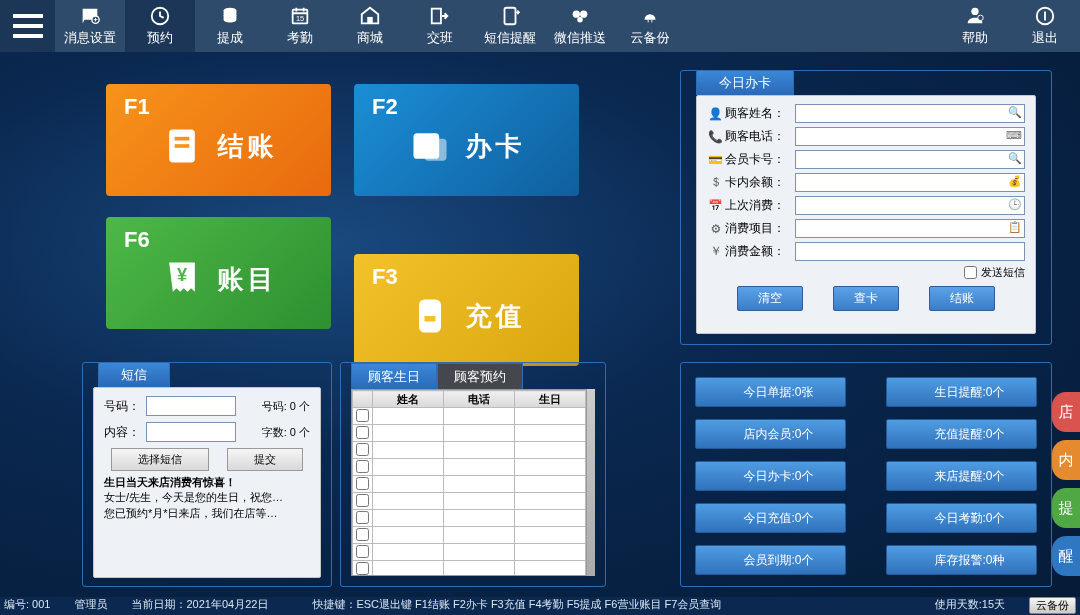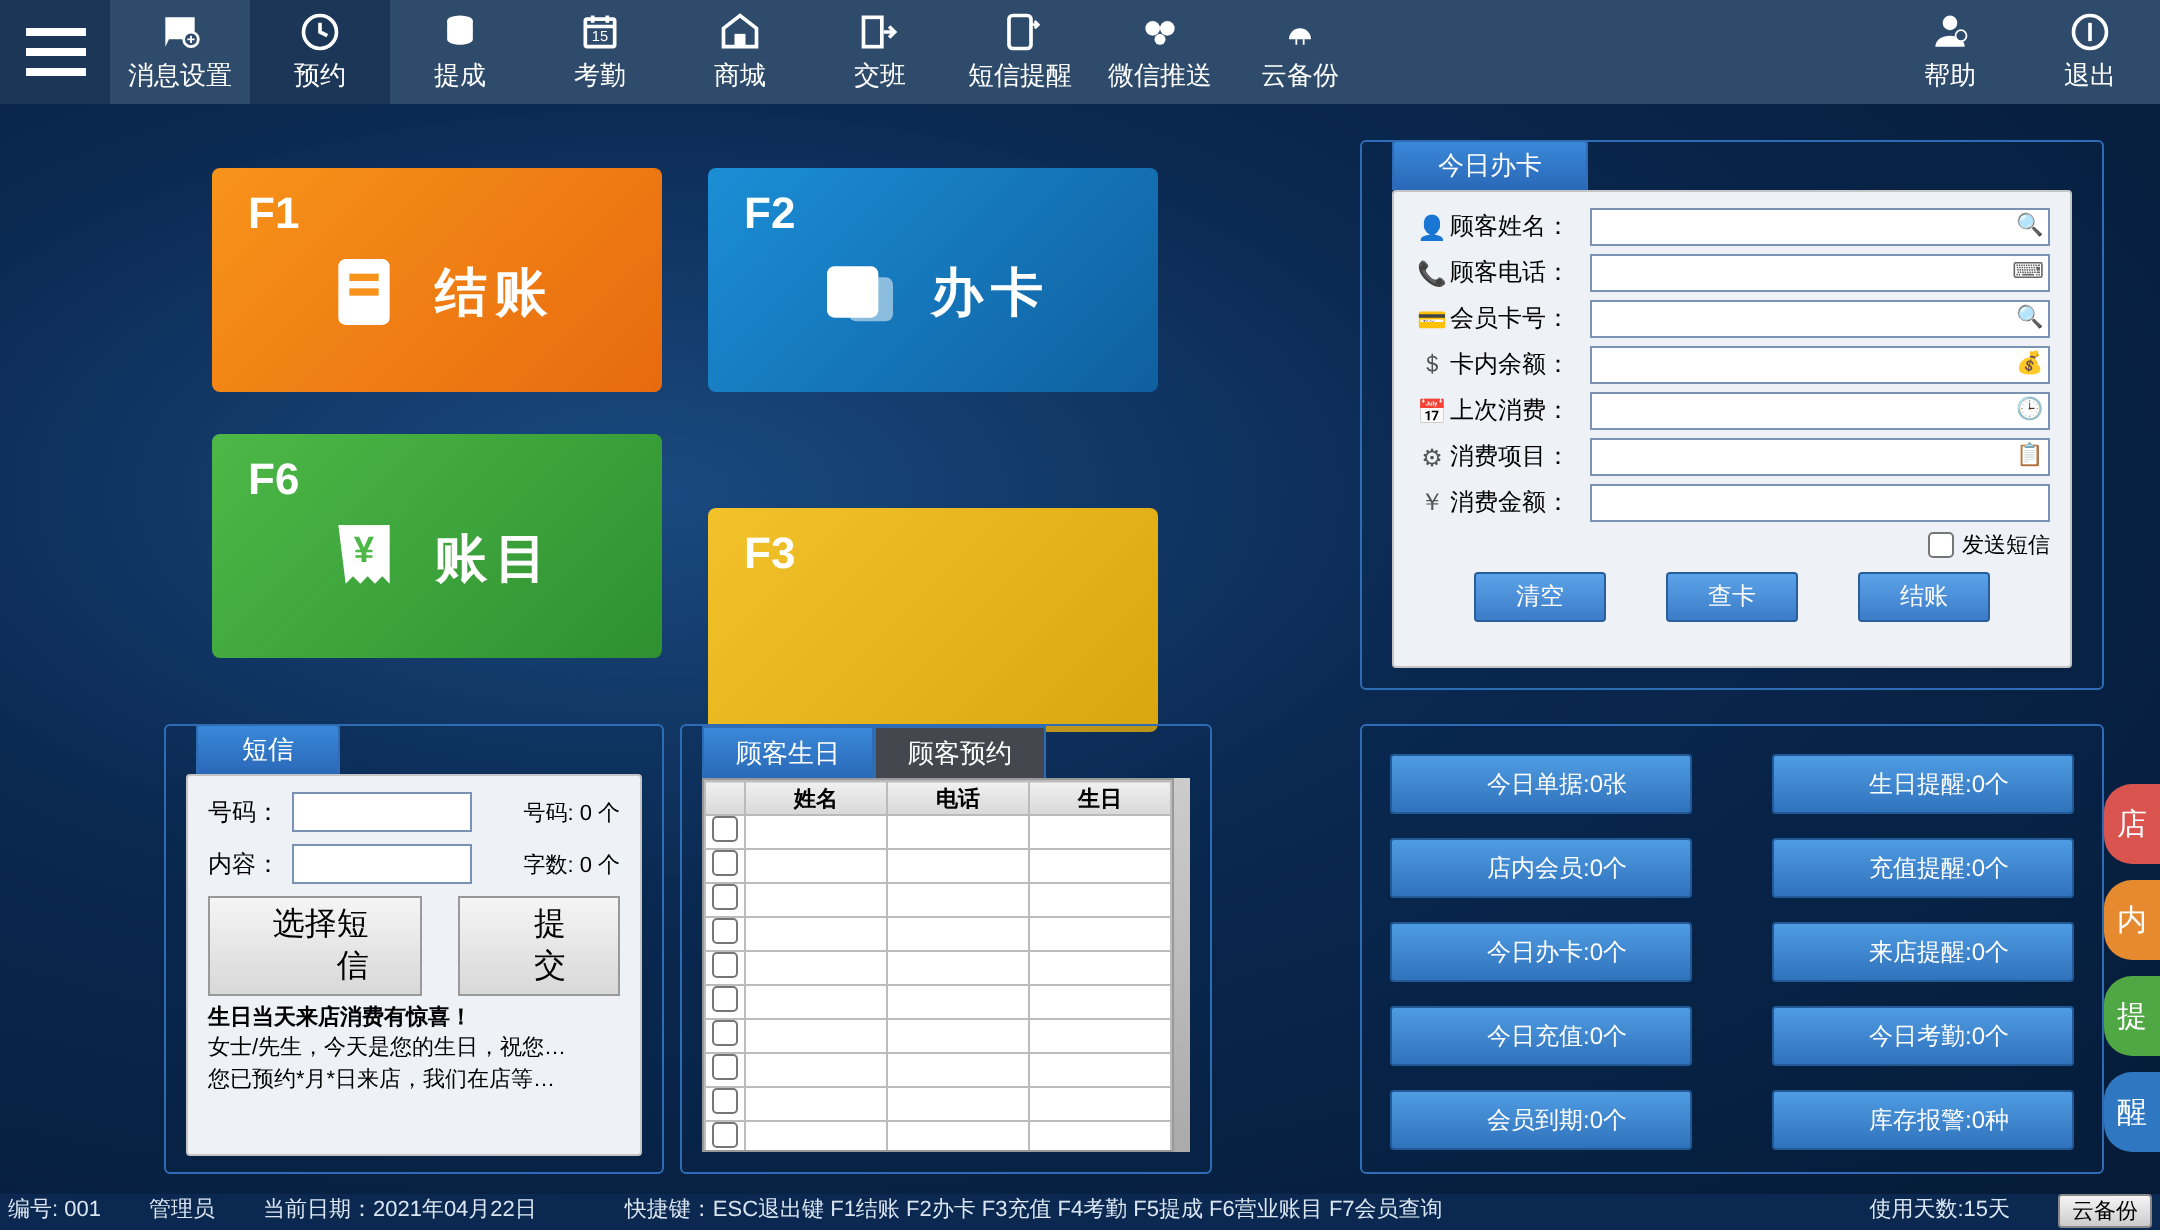--- a/index.html
+++ b/index.html
@@ -56,21 +56,21 @@
 .side-tab { width:28px; height:40px; display:flex; align-items:center; justify-content:center; color:#fff; font-size:15px; cursor:pointer; border-radius:14px 0 0 14px;}
 .side-tab.red{background:#d9534f;} .side-tab.orange2{background:#e68a2f;} .side-tab.green2{background:#4fa844;} .side-tab.blue2{background:#2f78c1;}
 
 
 .smspanel { left:82px; top:310px; width:250px; height:225px; }
 .sms-body { position:absolute; top:24px; left:10px; right:10px; bottom:8px; background:#eef1f5; border:1px solid #c5c5c5; color:#000; padding:8px 10px; font-size:12px; border-radius:2px;}
 .smsrow{display:flex;align-items:center;gap:6px;margin-bottom:6px;}
 .smsrow input{height:20px;border:1px solid #7a93b5;width:90px;padding:0 4px;}
 .smsrow .cnt{margin-left:auto;font-size:11px;}
 .sms-btns{display:flex;gap:18px;justify-content:center;margin:6px 0 4px;}
-.graybtn{background:linear-gradient(#f5f5f5,#d8d8d8);border:1px solid #999;padding:3px 26px;font-size:16px;cursor:pointer;text-align:right;}
+.graybtn{background:linear-gradient(#f5f5f5,#d8d8d8);border:1px solid #999;padding:3px 26px;font-size:11px;cursor:pointer;}
 .sms-text{font-size:11px;line-height:1.4;margin-top:4px;}
 .sms-text b{color:#000;font-weight:bold;}
 
 
 .tablepanel { left:340px; top:310px; width:266px; height:225px; }
 .tabbar{position:absolute;top:0;left:10px;display:flex;}
 .tabbar .tab{padding:4px 16px;font-size:13px;background:#44474e;color:#fff;border:1px solid #2e6db5;border-bottom:none;}
 .tabbar .tab.active{background:linear-gradient(#3a88d8,#2a68b8);}
 .table-body{position:absolute;top:26px;left:10px;right:18px;bottom:10px;background:#fff;color:#000;overflow:hidden;border:1px solid #999;}
 .scrollshade{position:absolute;right:10px;top:26px;bottom:10px;width:8px;background:linear-gradient(#ccc,#aaa);}
@@ -210,20 +210,27 @@
     <div class="tile-body">
       <svg viewBox="0 0 24 24">
           <path d="M5 3h14v16l-2-2-2 2-2-2-2 2-2-2-2 2z"></path>
           <text x="12" y="13" text-anchor="middle" fill="#4db847" font-size="10" font-weight="bold">¥</text>
         </svg>
       <span class="tlabel">账目</span>
     </div>
   </div>
   <div class="tile yellow">
     <div class="fkey">F3</div>
+    <div class="tile-body">
+      <svg viewBox="0 0 24 24">
+          <rect x="6" y="3" width="12" height="18" rx="3"></rect>
+          <rect x="9" y="12" width="6" height="3" fill="#f3c22a"></rect>
+        </svg>
+      <span class="tlabel">充值</span>
+    </div>
   </div>
 
   <div class="panel quick">
     <div class="panel-header-tab">今日办卡</div>
     <div class="quick-body">
       <div id="quick-rows">
           <div class="qrow">
             <span class="qicon">👤</span>
             <label>顾客姓名：</label>
             <div class="qinput"><input type="text" style=""><span class="suffix">🔍</span></div>

